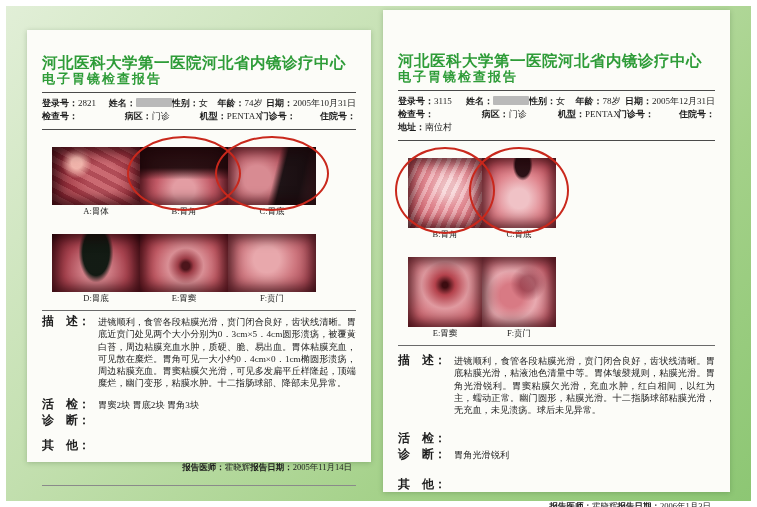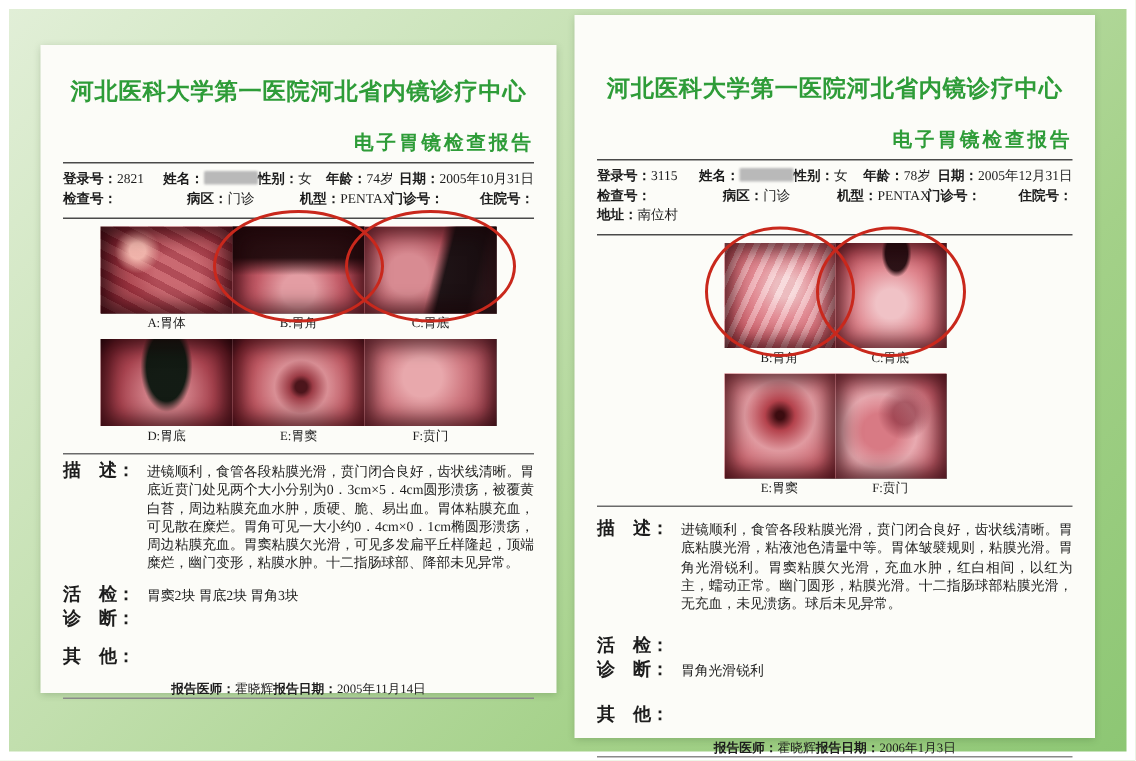--- a/index.html
+++ b/index.html
@@ -5,52 +5,52 @@
   *{margin:0;padding:0;box-sizing:border-box}
   html,body{background:#fff}
   body{width:757px;height:507px;font-family:"Liberation Serif",serif;color:#1d1d1d}
   .canvas{position:relative;width:757px;height:507px;
     background:linear-gradient(135deg,#e2efd8 0%,#c2dfae 40%,#a4d189 70%,#8cc673 100%);
     box-shadow:inset 0 0 0 6px #fff;overflow:hidden}
   .page{position:absolute;background:#fcfcf8;box-shadow:0 1px 5px rgba(40,70,30,.25)}
   .page.left{left:27px;top:30px;width:344px;height:432px;padding:24px 15px 0}
   .page.right{left:383px;top:10px;width:347px;height:482px;padding:42px 15px 0}
 
-  .title{color:#2e9c38;font-weight:bold;font-size:15.5px;line-height:17px;text-align:center;
-    letter-spacing:.5px;font-family:Liberation Mono, monospace;white-space:nowrap}
-  .subtitle{color:#2e9c38;font-weight:bold;font-size:13px;line-height:15px;text-align:right;
-    margin-top:16px;letter-spacing:2px;font-family:"Liberation Sans",sans-serif}
+  .title{color:#2e9c38;font-weight:bold;font-size:15.5px;line-height:17px;text-align:left;
+    letter-spacing:.5px;font-family:Liberation Serif, serif;white-space:nowrap}
+  .subtitle{color:#2e9c38;font-weight:bold;font-size:13px;line-height:15px;text-align:left;
+    margin-top:0;letter-spacing:2px;font-family:"Liberation Sans",sans-serif}
   .hr{border-top:1px solid #4a4a4a;margin:6px 0 4px;height:0}
   .hr.thin{border-top-color:#6a6a6a}
 
   .info{font-size:9px;line-height:13px}
   .irow{display:flex}
   .f{display:block;white-space:nowrap}
   .f b{font-weight:bold}
   .w1{width:88px}.w2{width:80px}.w3{width:60px}.w4{width:64px}.w5{flex:1}
   .redact{display:inline-block;width:36px;height:9px;background:#b9b9b9;border-radius:1px;
     vertical-align:-1px;filter:blur(.6px)}
 
-  .grid{display:flex;justify-content:center;padding:0 10px;margin-top:5px}
+  .grid{display:flex;justify-content:flex-start;padding:0 10px;margin-top:17px}
   .cell{position:relative;text-align:center}
   .left .cell{width:88px}
   .right .cell{width:74px}
   .endo{width:100%;height:58px;box-shadow:inset 0 0 12px 5px rgba(25,4,6,.6)}
   .right .endo{height:70px}
   .imglabel{font-size:8.5px;line-height:11px;margin-top:1px;white-space:nowrap}
   .circle{position:absolute;left:-13px;right:-13px;top:-11px;bottom:6px;
     border:2px solid #c9281c;border-radius:50%;pointer-events:none;z-index:3}
 
   .sec{display:flex;margin-top:3px}
   .seclabel{font-weight:bold;font-size:12px;line-height:13px;width:56px;flex:none;white-space:nowrap}
   .sectext{font-size:9.2px;line-height:12.3px;text-align:justify;flex:1;padding-top:1px}
   .gap8{margin-top:8px}.gap12{margin-top:12px}.gap16{margin-top:16px}
 
-  .footer{display:flex;justify-content:center;font-size:8.5px;line-height:11px;
-    border-bottom:1px solid #8a8a8a;padding:0 4px 0;margin-top:10px}
+  .footer{display:flex;justify-content:flex-end;font-size:8.5px;line-height:11px;
+    border-bottom:1px solid #8a8a8a;padding:0 4px 12px;margin-top:10px}
 
   
   .v1{background:radial-gradient(circle at 28% 28%,rgba(244,186,176,.95) 0 7%,rgba(244,186,176,0) 20%),
       repeating-linear-gradient(28deg,rgba(130,30,42,.30) 0 5px,rgba(225,140,140,.22) 5px 11px),
       radial-gradient(circle at 58% 55%,#c4606a 0 24%,#a23a46 52%,#70202c 80%,#38090f 100%)}
   .v2{background:linear-gradient(to bottom,rgba(28,9,11,.92) 0 36%,rgba(28,9,11,0) 56%),
       radial-gradient(circle at 50% 74%,#e39da3 0 18%,#c25a66 46%,#8e2a38 80%,#4a0f18 100%)}
   .v3{background:linear-gradient(104deg,rgba(0,0,0,0) 52%,rgba(16,12,14,.92) 60% 80%,rgba(45,34,36,.75) 100%),
       radial-gradient(circle at 33% 55%,#d88b92 0 20%,#b04a56 50%,#7c2430 85%,#3c0c12 100%)}
   .v4{background:radial-gradient(ellipse 26% 68% at 50% 32%,rgba(9,22,14,.95) 0 58%,rgba(9,22,14,0) 76%),

